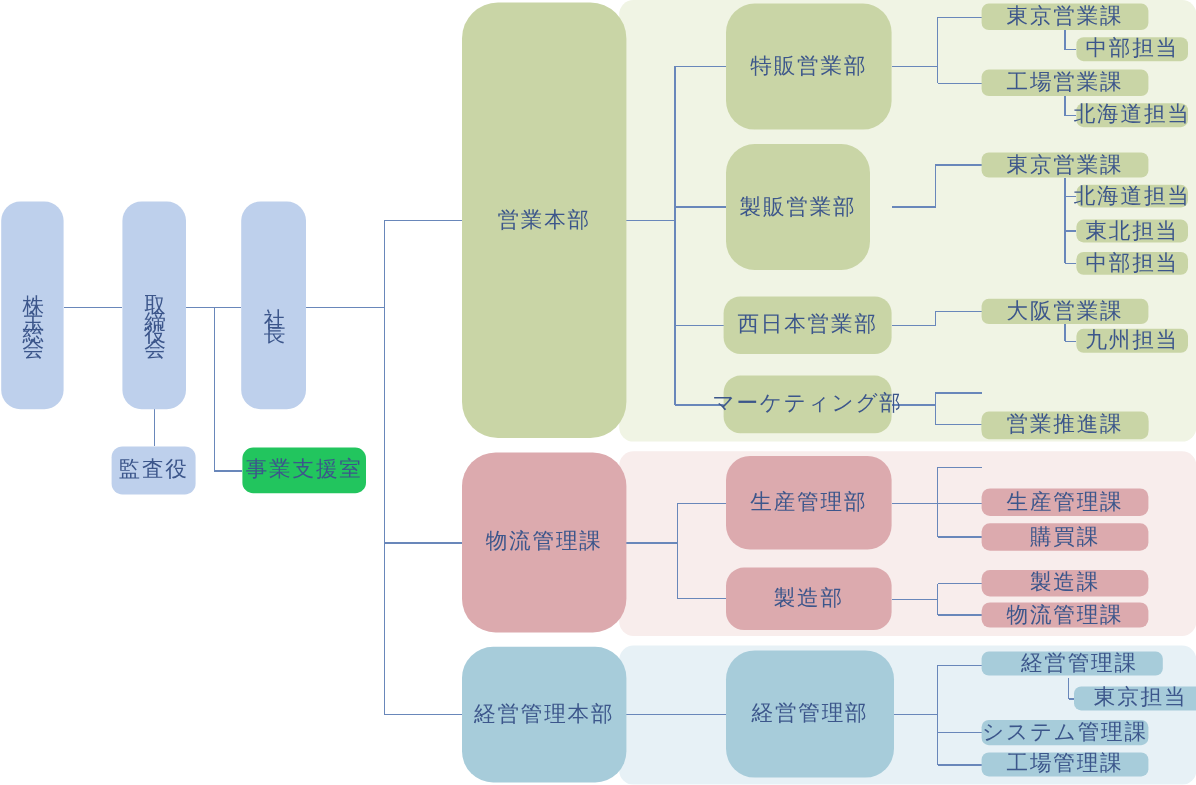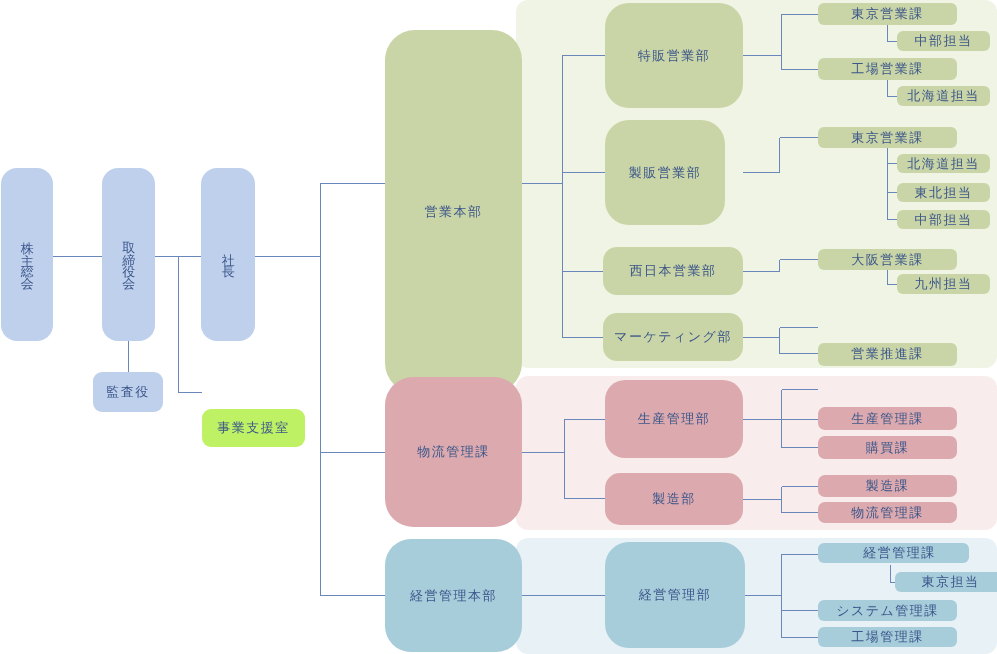--- a/index.html
+++ b/index.html
@@ -12,25 +12,25 @@
   }
   .band{position:absolute;border-radius:12px;}
   .band.g{background:#f0f4e4;}
   .band.p{background:#f8edec;}
   .band.b{background:#e7f1f6;}
   svg.wires{position:absolute;left:0;top:0;z-index:1;}
   svg.wires line{stroke:#6987ba;stroke-width:1;}
   .node{
     position:absolute;z-index:2;
     display:flex;align-items:center;justify-content:center;
-    color:#3c568b;font-size:13px;letter-spacing:1.5px;
+    color:#3c568b;font-size:18px;letter-spacing:1.5px;
     text-align:center;line-height:1.2;white-space:nowrap;
   }
   .node.blue{background:#bed0ec;}
-  .node.purple{background:#bef264;margin-top:36px;}
+  .node.purple{background:#22c55e;}
   .node.green{background:#c9d5a6;}
   .node.pink{background:#dcaaae;}
   .node.cyan{background:#a7ccda;}
   .node.vertical{
     writing-mode:vertical-rl;
     text-orientation:upright;
     letter-spacing:12px;
   }
 </style>
 </head>
@@ -115,21 +115,21 @@
     <line x1="890.5" y1="565" x2="890.5" y2="582.5"></line>
     <line x1="890.5" y1="582.5" x2="895" y2="582.5"></line>
   </svg>
 
   <div class="node blue vertical" style="left:1px;top:168px;width:52px;height:173px;border-radius:16px;">株主総会</div>
   <div class="node blue vertical" style="left:102px;top:168px;width:53px;height:173px;border-radius:16px;">取締役会</div>
   <div class="node blue vertical" style="left:201px;top:168px;width:54px;height:173px;border-radius:16px;">社長</div>
   <div class="node blue" style="left:93px;top:372px;width:70px;height:40px;border-radius:9px;">監査役</div>
   <div class="node purple" style="left:202px;top:373px;width:103px;height:38px;border-radius:9px;">事業支援室</div>
 
-  <div class="node green" style="left:385px;top:2px;width:137px;height:363px;border-radius:30px;margin-top:28px;">営業本部</div>
+  <div class="node green" style="left:385px;top:2px;width:137px;height:363px;border-radius:30px;">営業本部</div>
   <div class="node pink" style="left:385px;top:377px;width:137px;height:150px;border-radius:28px;">物流管理課</div>
   <div class="node cyan" style="left:385px;top:539px;width:137px;height:113px;border-radius:26px;">経営管理本部</div>
 
   <div class="node green" style="left:605px;top:3px;width:138px;height:105px;border-radius:24px;">特販営業部</div>
   <div class="node green" style="left:605px;top:120px;width:120px;height:105px;border-radius:24px;">製販営業部</div>
   <div class="node green" style="left:603px;top:247px;width:140px;height:48px;border-radius:14px;">西日本営業部</div>
   <div class="node green" style="left:603px;top:313px;width:140px;height:48px;border-radius:14px;">マーケティング部</div>
 
   <div class="node green" style="left:818px;top:3px;width:139px;height:22px;border-radius:6px;">東京営業課</div>
   <div class="node green" style="left:897px;top:31px;width:93px;height:20px;border-radius:6px;">中部担当</div>

